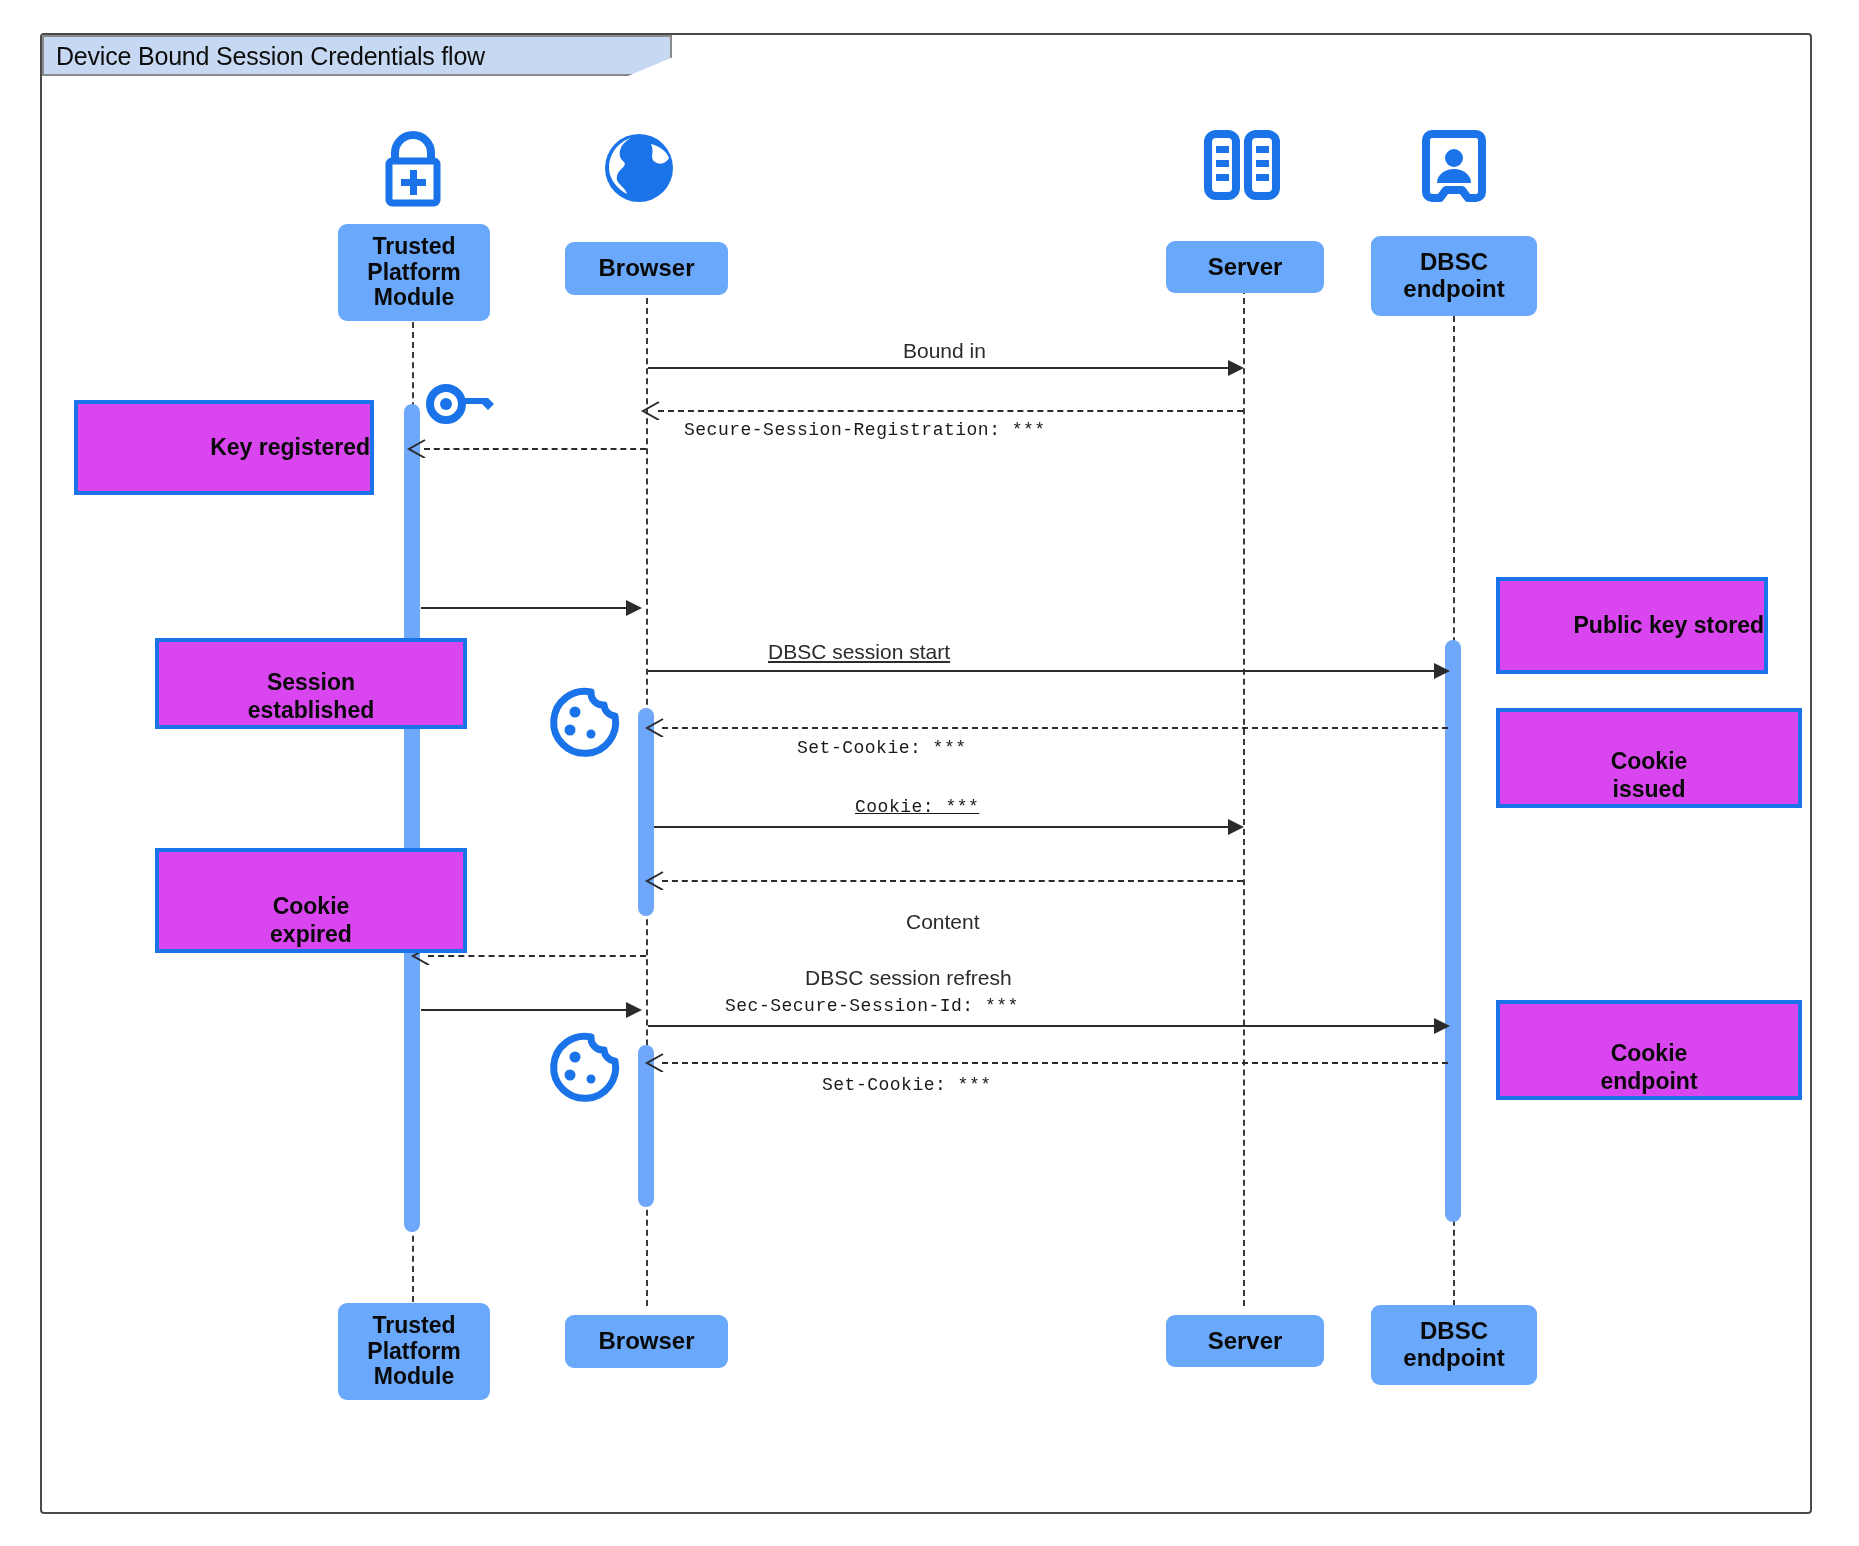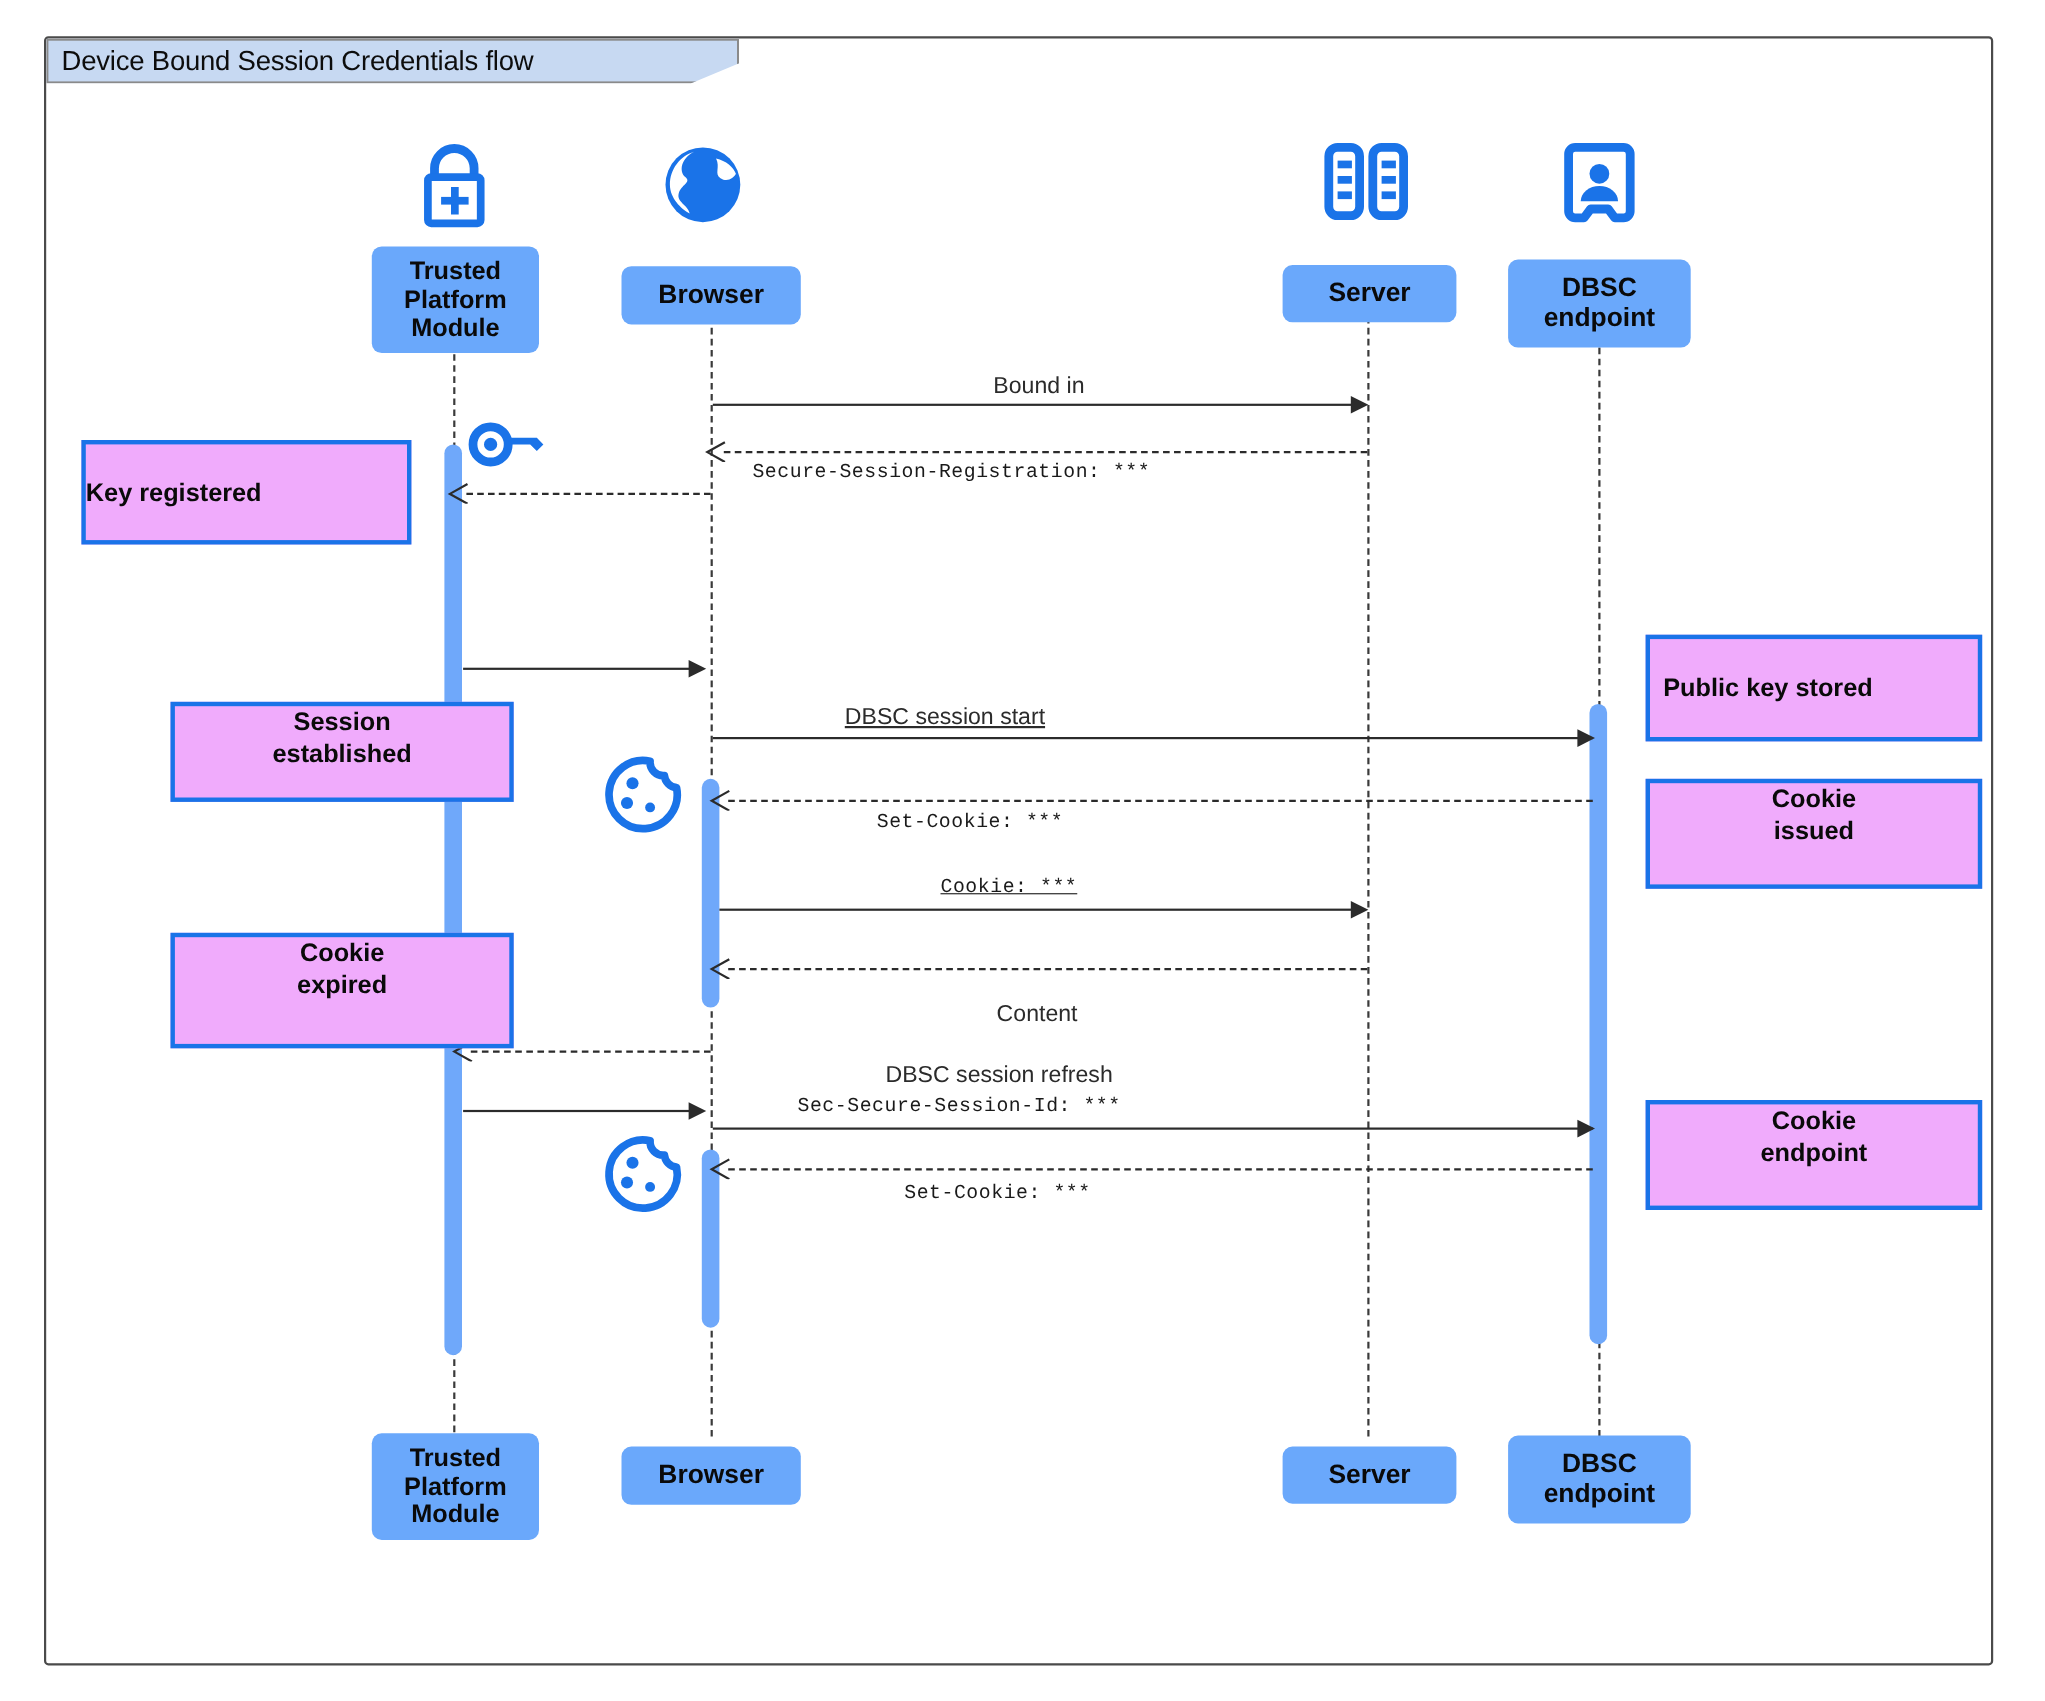--- a/index.html
+++ b/index.html
@@ -55,22 +55,22 @@
   .msg-label{
     position:absolute;font-size:21px;color:#2b2b2b;white-space:nowrap;
     font-family:"Liberation Sans",sans-serif;
   }
   .msg-label.mono{
     font-family:"Liberation Mono",monospace;font-size:18px;letter-spacing:0.5px;color:#1a1a1a;
   }
 
   
   .note{
-    position:absolute;background:#f0abfc;border:4px solid #1a73e8;box-sizing:border-box;
-    display:flex;align-items:center;justify-content:flex-start;text-align:center;
+    position:absolute;background:#d946ef;border:4px solid #1a73e8;box-sizing:border-box;
+    display:flex;align-items:center;justify-content:flex-end;text-align:center;
     font-weight:bold;color:#0a0a0a;font-size:23px;line-height:1.25;
   }
 
   
   .glyph{position:absolute;}
 </style>
 </head>
 <body>
 
 <div id="stage">
@@ -259,21 +259,21 @@
   <div class="note" style="left:155px;top:638px;width:312px;height:91px;flex-direction:column;">
     <span>Session</span>
     <span>established</span>
   </div>
 
   <div class="note" style="left:155px;top:848px;width:312px;height:105px;flex-direction:column;">
     <span>Cookie</span>
     <span>expired</span>
   </div>
 
-  <div class="note" style="left:1496px;top:577px;width:306px;height:97px;padding-left:12px;">
+  <div class="note" style="left:1496px;top:577px;width:272px;height:97px;padding-left:12px;">
     <span>Public key stored</span>
   </div>
 
   <div class="note" style="left:1496px;top:708px;width:306px;height:100px;flex-direction:column;">
     <span>Cookie</span>
     <span>issued</span>
   </div>
 
   <div class="note" style="left:1496px;top:1000px;width:306px;height:100px;flex-direction:column;">
     <span>Cookie</span>

